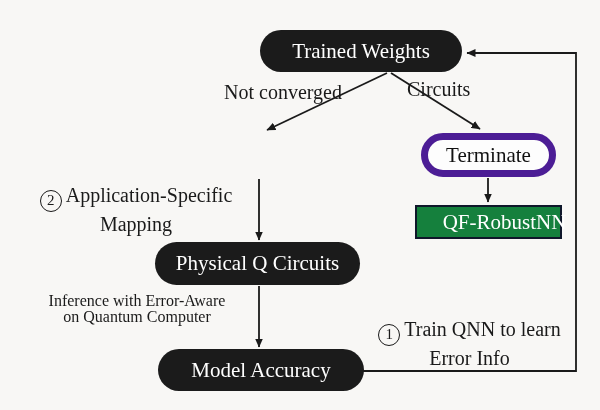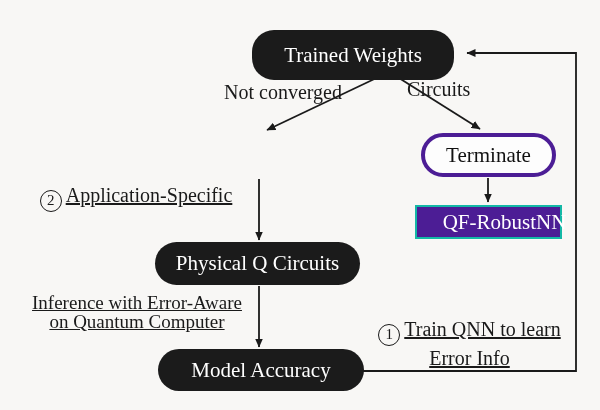--- a/index.html
+++ b/index.html
@@ -32,55 +32,54 @@
     white-space: nowrap;
   }
   .pill-dark {
     background: #1b1b1b;
     color: #ffffff;
     border-radius: 22px;
   }
   .pill-light {
     background: #fdfdfd;
     color: #111111;
-    border: 4px solid #4c1d95;
+    border: 7px solid #4c1d95;
     border-radius: 23px;
   }
   .box-blue {
-    background: #4c1d95;
+    background: #15803d;
     color: #ffffff;
-    border: 2px solid #14b8a6;
+    border: 2px solid #0f172a;
     padding-left: 32px;
   }
   .lbl {
     position: absolute;
     font-size: 20px;
     line-height: 1.25;
     white-space: nowrap;
   }
   .lbl-center {
     text-align: center;
     white-space: normal;
-    text-decoration: underline;
   }
   .circled-num {
     display: inline-flex;
     align-items: center;
     justify-content: center;
     width: 20px;
     height: 20px;
     border: 1.5px solid #1a1a1a;
     border-radius: 50%;
     font-size: 15px;
     line-height: 1;
     vertical-align: -3px;
     margin-right: 4px;
   }
   .inference-lbl {
-    font-size: 19px;
+    font-size: 16px;
     line-height: 1.0;
   }
 </style>
 </head>
 <body>
 
 <div id="stage">
 
   <svg id="arrows" viewBox="0 0 600 410" xmlns="http://www.w3.org/2000/svg">
     <defs>
@@ -89,37 +88,38 @@
       </marker>
     </defs>
     <line x1="387" y1="73" x2="267" y2="130" stroke="#1a1a1a" stroke-width="1.8" marker-end="url(#ah)"></line>
     <line x1="391" y1="73" x2="480" y2="129" stroke="#1a1a1a" stroke-width="1.8" marker-end="url(#ah)"></line>
     <line x1="259" y1="179" x2="259" y2="240" stroke="#1a1a1a" stroke-width="1.8" marker-end="url(#ah)"></line>
     <line x1="259" y1="286" x2="259" y2="347" stroke="#1a1a1a" stroke-width="1.8" marker-end="url(#ah)"></line>
     <line x1="488" y1="178" x2="488" y2="202" stroke="#1a1a1a" stroke-width="1.8" marker-end="url(#ah)"></line>
     <path d="M 362,371 L 576,371 L 576,53 L 467,53" fill="none" stroke="#1a1a1a" stroke-width="1.8" marker-end="url(#ah)"></path>
   </svg>
 
-  <div class="node pill-dark" style="left:252px; top:30px; width:202px; height:50px;">Trained Weights</div>
+  <div class="node pill-dark" style="left:260px; top:30px; width:202px; height:42px;">Trained Weights</div>
 
 
   <div class="node pill-light" style="left:421px; top:133px; width:135px; height:44px;">Terminate</div>
 
   <div class="node box-blue" style="left:415px; top:205px; width:147px; height:34px;">QF-RobustNN</div>
 
   <div class="node pill-dark" style="left:155px; top:242px; width:205px; height:43px;">Physical Q Circuits</div>
 
   <div class="node pill-dark" style="left:158px; top:349px; width:206px; height:42px;">Model Accuracy</div>
 
   <div class="lbl" style="left:187px; top:80px;margin-left:37px;">Not converged</div>
 
   <div class="lbl" style="left:407px; top:77px;">Circuits</div>
 
   <div class="lbl lbl-center" style="left:18px; top:183px; width:236px;">
     <span class="circled-num">2</span><span>Application-Specific</span><br>
+    <span>Mapping</span>
   </div>
 
   <div class="lbl lbl-center inference-lbl" style="left:12px; top:293px; width:250px;">
     <span>Inference with Error-Aware</span><br>
     <span>on Quantum Computer</span><br>
   </div>
 
   <div class="lbl lbl-center" style="left:362px; top:317px; width:215px;">
     <span class="circled-num">1</span><span>Train QNN to learn</span><br>
     <span>Error Info</span>

